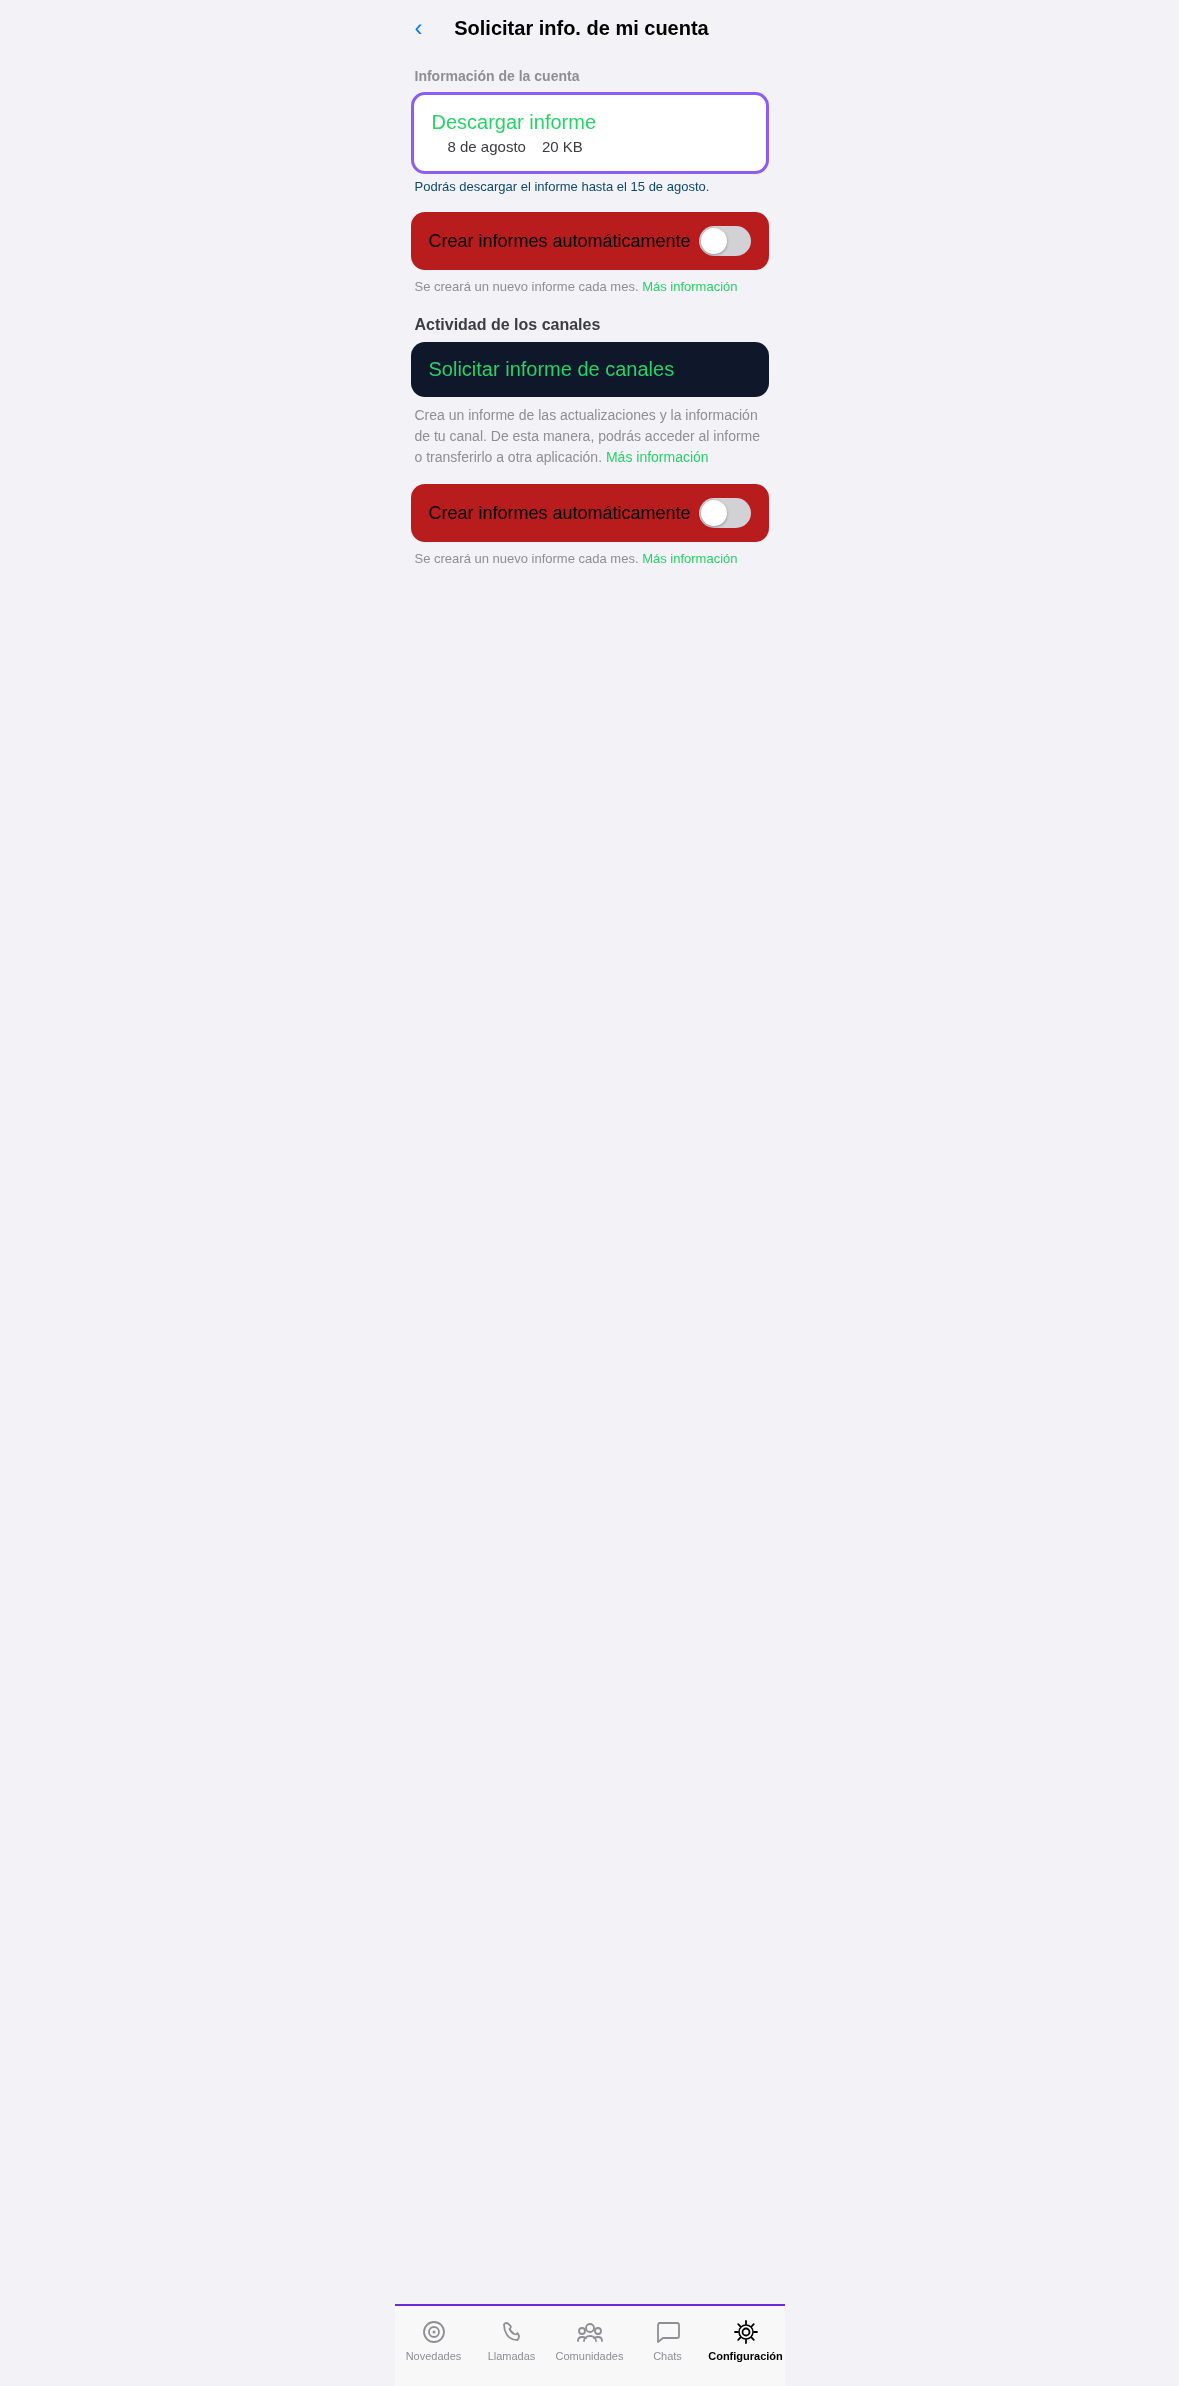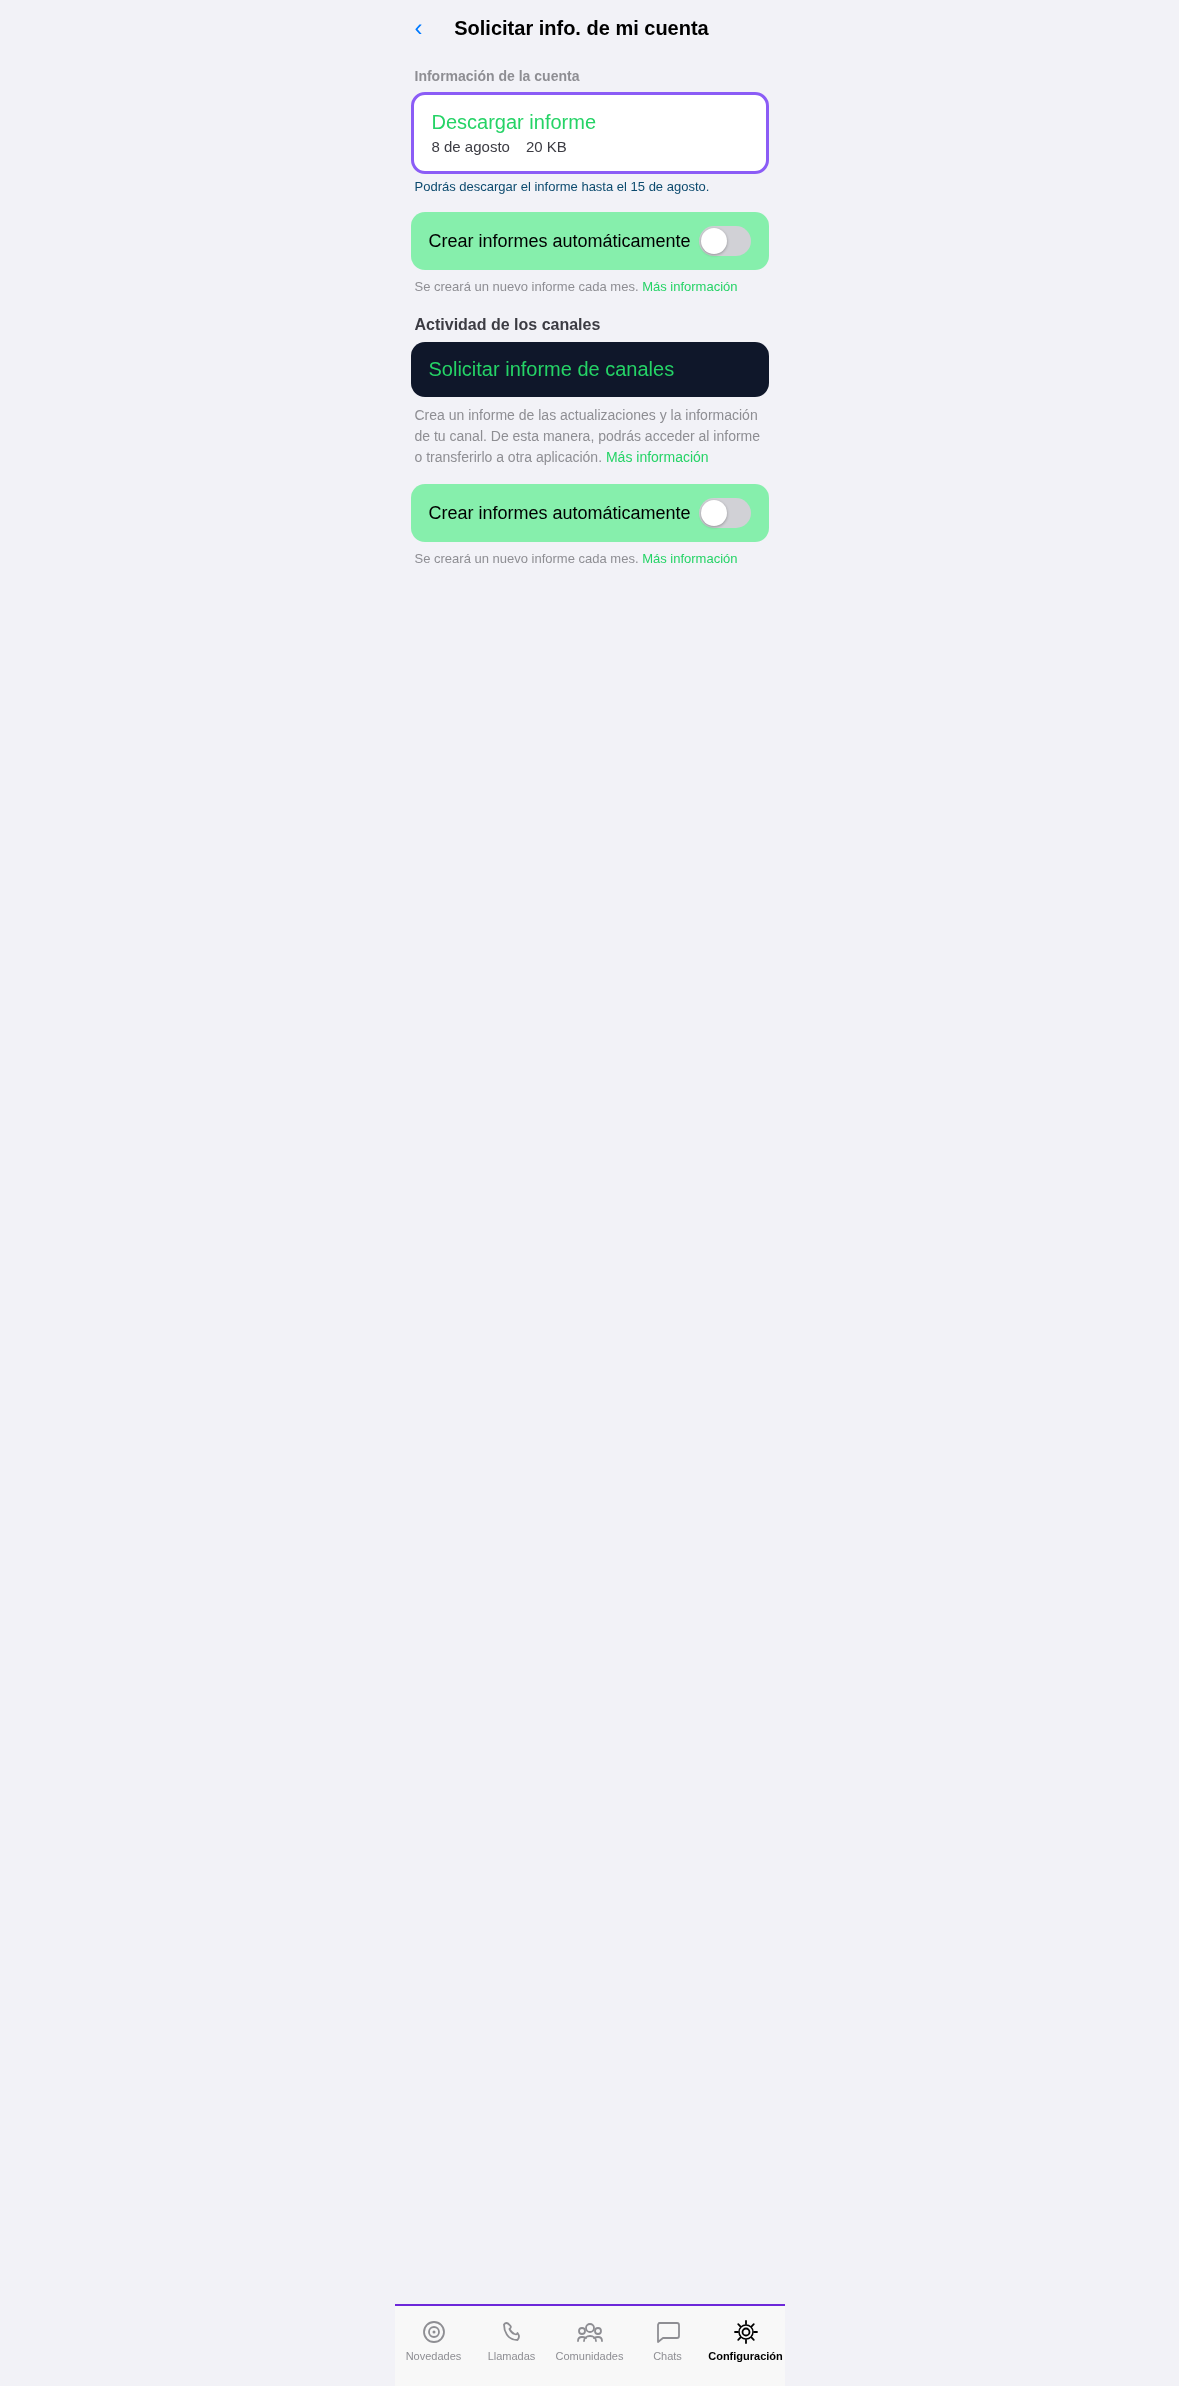--- a/index.html
+++ b/index.html
@@ -70,33 +70,34 @@
       font-weight: 500;
       color: #25d366;
       margin-bottom: 4px;
     }
 
     .download-card-meta {
       font-size: 15px;
       color: #3c3c43;
       display: flex;
       gap: 16px;
+      margin-left: 16px;
     }
 
     .subtitle-text {
       font-size: 13px;
       color: #0c4a6e;
       padding: 4px 20px 0;
       line-height: 1.4;
     }
 
     
     .toggle-card {
       margin: 16px 16px 0;
-      background: #86efac;
+      background: #b91c1c;
       border-radius: 14px;
       padding: 14px 18px;
       display: flex;
       align-items: center;
       justify-content: space-between;
     }
 
     .toggle-label {
       font-size: 18px;
       font-weight: 500;

